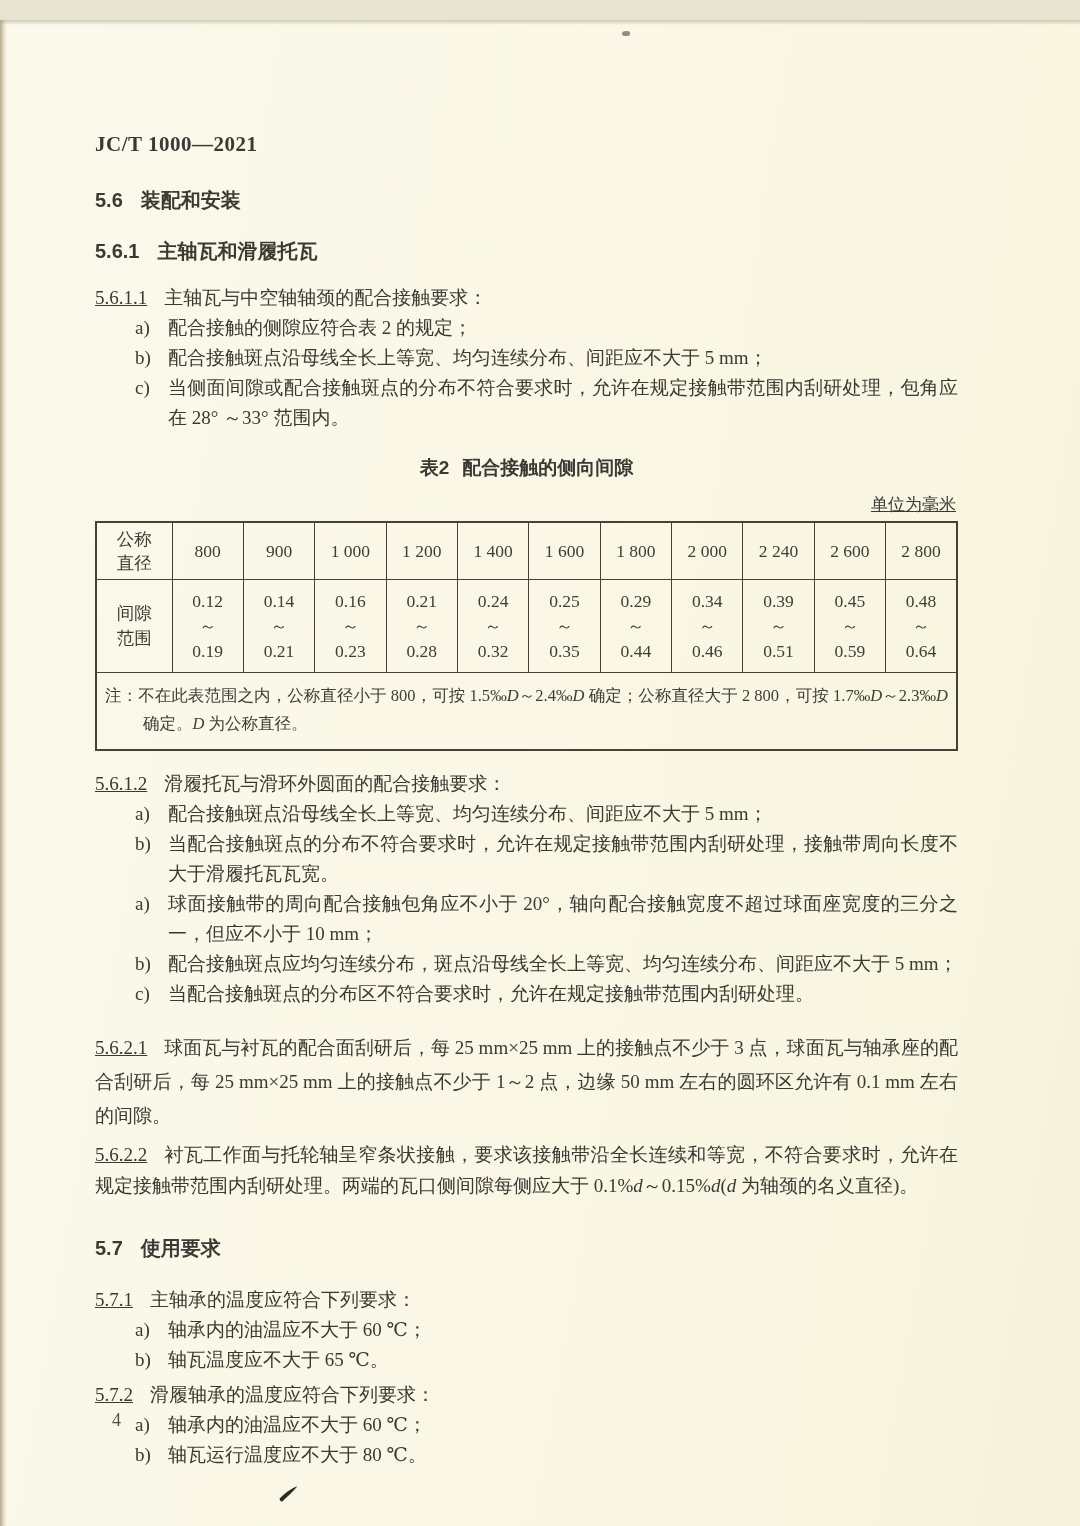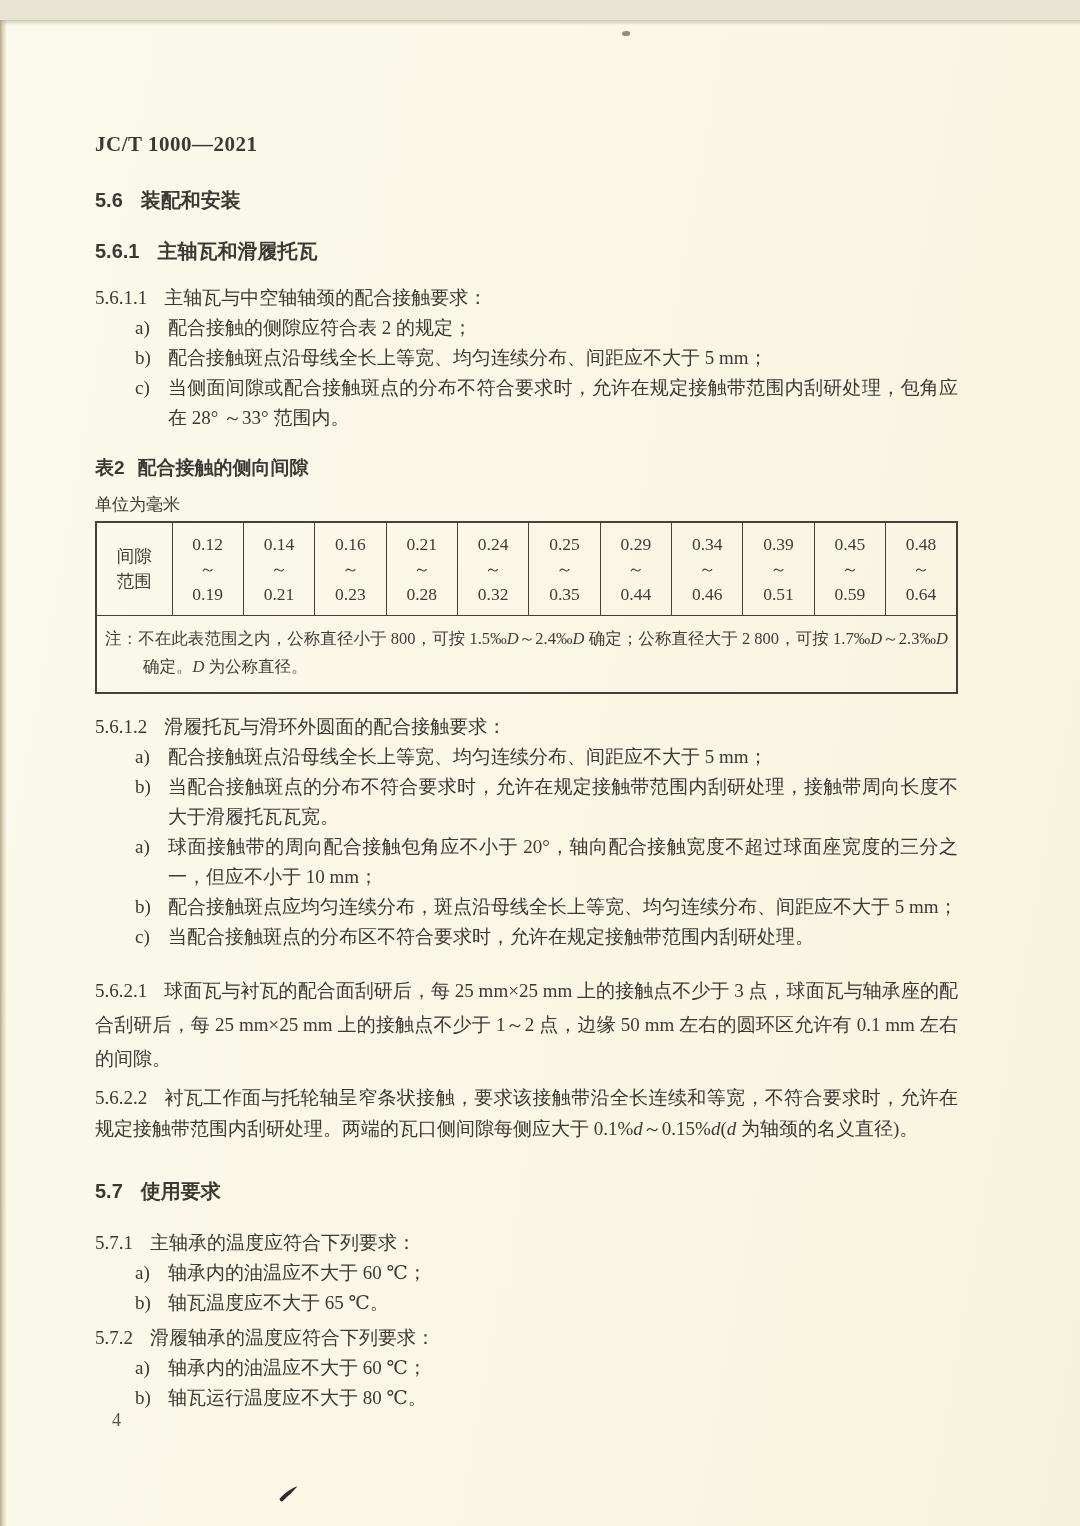--- a/index.html
+++ b/index.html
@@ -16,27 +16,27 @@
   .page-top-edge{
     position:absolute;left:0;top:0;width:100%;height:5px;
     background:linear-gradient(180deg,rgba(170,162,135,.55) 0,rgba(170,162,135,0) 100%);
   }
   .content{position:absolute;left:95px;top:112px;width:863px;}
   .doc-code{font:bold 21px "Liberation Serif","DejaVu Serif",serif;letter-spacing:.5px;}
   .h2{margin:30px 0 0;font:bold 20px "Liberation Sans","DejaVu Sans",sans-serif;}
   .h3{margin:24px 0 0;font:bold 20px "Liberation Sans","DejaVu Sans",sans-serif;}
   .hnum{margin-right:18px;}
   .p{margin:17px 0 0;font:19px/31px "Liberation Serif","DejaVu Serif",serif;text-align:justify;}
-  .pnum{margin-right:17px;white-space:nowrap;}
+  .pnum{margin-right:17px;white-space:nowrap;text-decoration:underline;}
   .li{display:flex;margin:0 0 0 40px;font:19px/30px "Liberation Serif","DejaVu Serif",serif;}
   .li-label{flex:0 0 33px;}
   .li-text{flex:1;text-align:justify;}
-  .table-title{margin:22px 0 0;text-align:left;font:bold 19px "Liberation Sans","DejaVu Sans",sans-serif;}
+  .table-title{margin:22px 0 0;text-align:center;font:bold 19px "Liberation Sans","DejaVu Sans",sans-serif;}
   .table-title .tlabel{margin-right:13px;}
-  .unit{margin:12px 2px 5px 0;text-align:left;font:17px "Liberation Serif","DejaVu Serif",serif;}
+  .unit{margin:12px 2px 5px 0;text-align:right;font:17px "Liberation Serif","DejaVu Serif",serif;text-decoration:underline;}
   table.t2{width:100%;border-collapse:collapse;table-layout:fixed;border:2px solid #45413a;
     font:17.5px "Liberation Serif","DejaVu Serif",serif;color:#403c36;}
   .t2 td{border:1px solid #45413a;text-align:center;vertical-align:middle;padding:3px 2px;}
   .t2 .hd-row td{height:50px;}
   .t2 .stub div{line-height:24px;}
   .t2 .cl-row td{height:86px;}
   .t2 .cl-row td div{line-height:25px;}
   .t2 td.note-cell{text-align:left;padding:9px 8px 11px;}
   .note-text{display:block;font-size:16.5px;line-height:28px;padding-left:38px;text-indent:-38px;text-align:justify;}
   .pagenum{position:absolute;left:112px;top:1390px;font:18px "Liberation Serif","DejaVu Serif",serif;color:#55504a;}
@@ -94,20 +94,37 @@
           <col>
           <col>
           <col>
           <col>
           <col>
           <col>
           <col>
           <col>
         </colgroup>
       <tbody>
+        <tr class="hd-row">
+          <td class="stub">
+            <div>公称</div>
+            <div>直径</div>
+          </td>
+          <td>800</td>
+          <td>900</td>
+          <td>1 000</td>
+          <td>1 200</td>
+          <td>1 400</td>
+          <td>1 600</td>
+          <td>1 800</td>
+          <td>2 000</td>
+          <td>2 240</td>
+          <td>2 600</td>
+          <td>2 800</td>
+        </tr>
         <tr class="cl-row">
           <td class="stub">
             <div>间隙</div>
             <div>范围</div>
           </td>
           <td>
               <div>0.12</div>
               <div>～</div>
               <div>0.19</div>
             </td>

